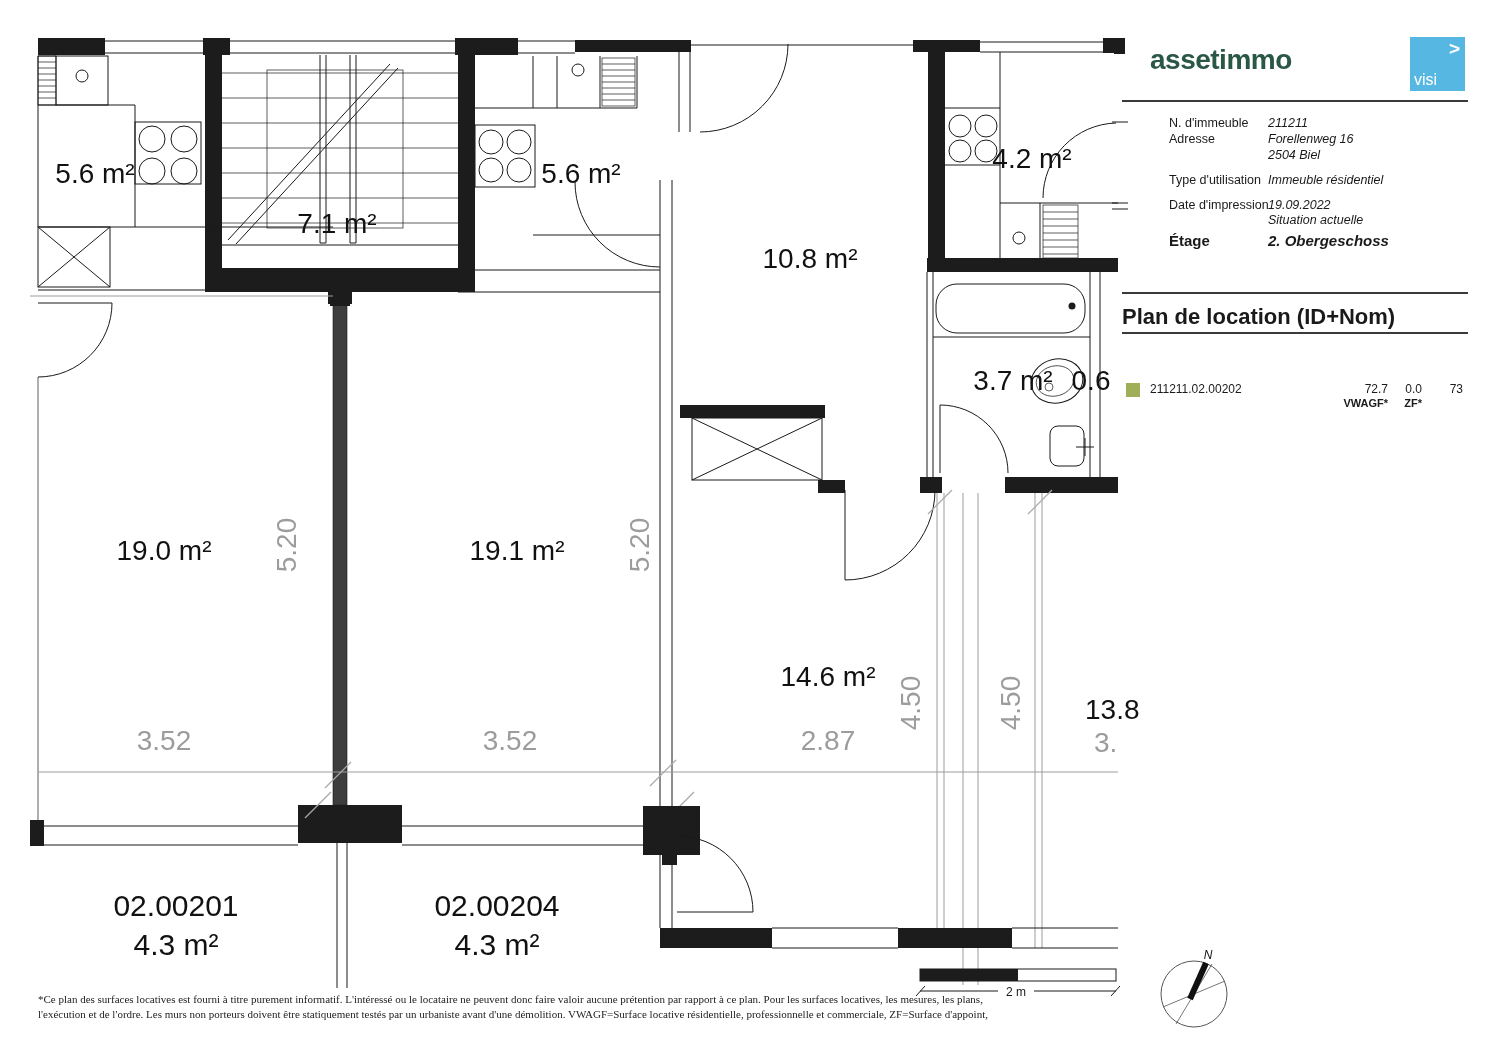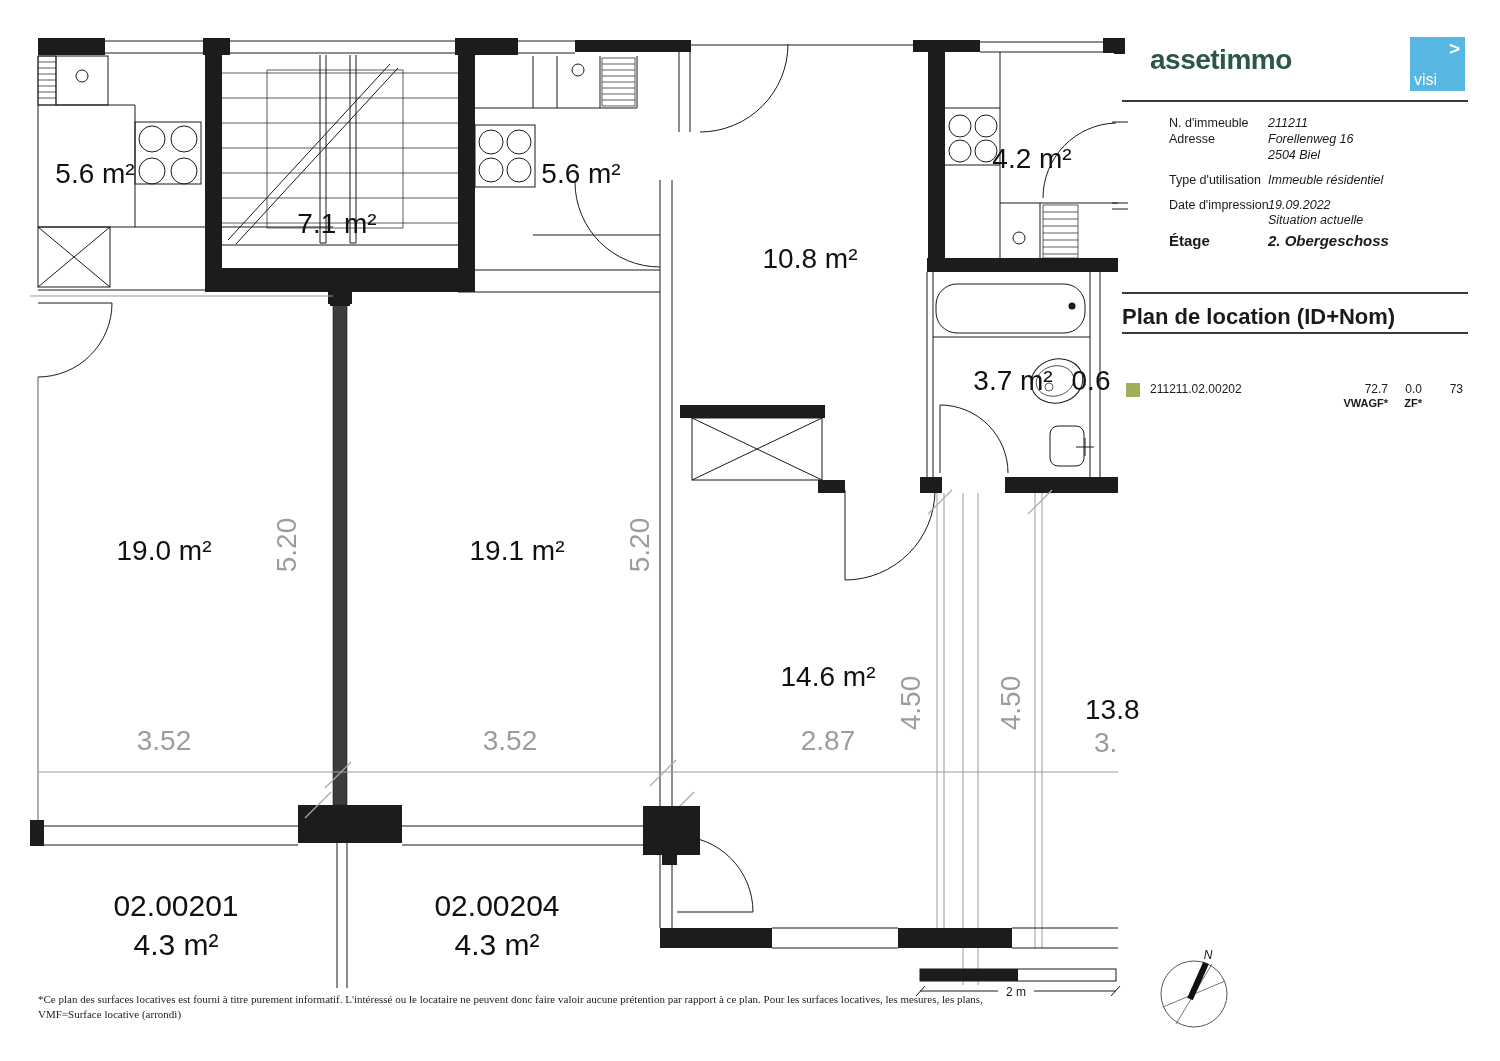--- a/index.html
+++ b/index.html
@@ -383,16 +383,16 @@
 
   <div class="sq"></div>
   <span class="trow" style="left:28px">211211.02.00202</span>
   <span class="trow ra" style="left:216px;width:50px">72.7</span>
   <span class="trow ra" style="left:272px;width:28px">0.0</span>
   <span class="trow ra" style="left:316px;width:25px">73</span>
 </div>
 
 <div class="footer">
   <div>*Ce plan des surfaces locatives est fourni à titre purement informatif. L'intéressé ou le locataire ne peuvent donc faire valoir aucune prétention par rapport à ce plan. Pour les surfaces locatives, les mesures, les plans,</div>
-  <div>VMF=Surface locative (arrondi)</div>
+  <div>l'exécution et de l'ordre. Les murs non porteurs doivent être statiquement testés par un urbaniste avant d'une démolition. VWAGF=Surface locative résidentielle, professionnelle et commerciale, ZF=Surface d'appoint,</div>
 </div>
 
 </div>
 
 </body></html>

